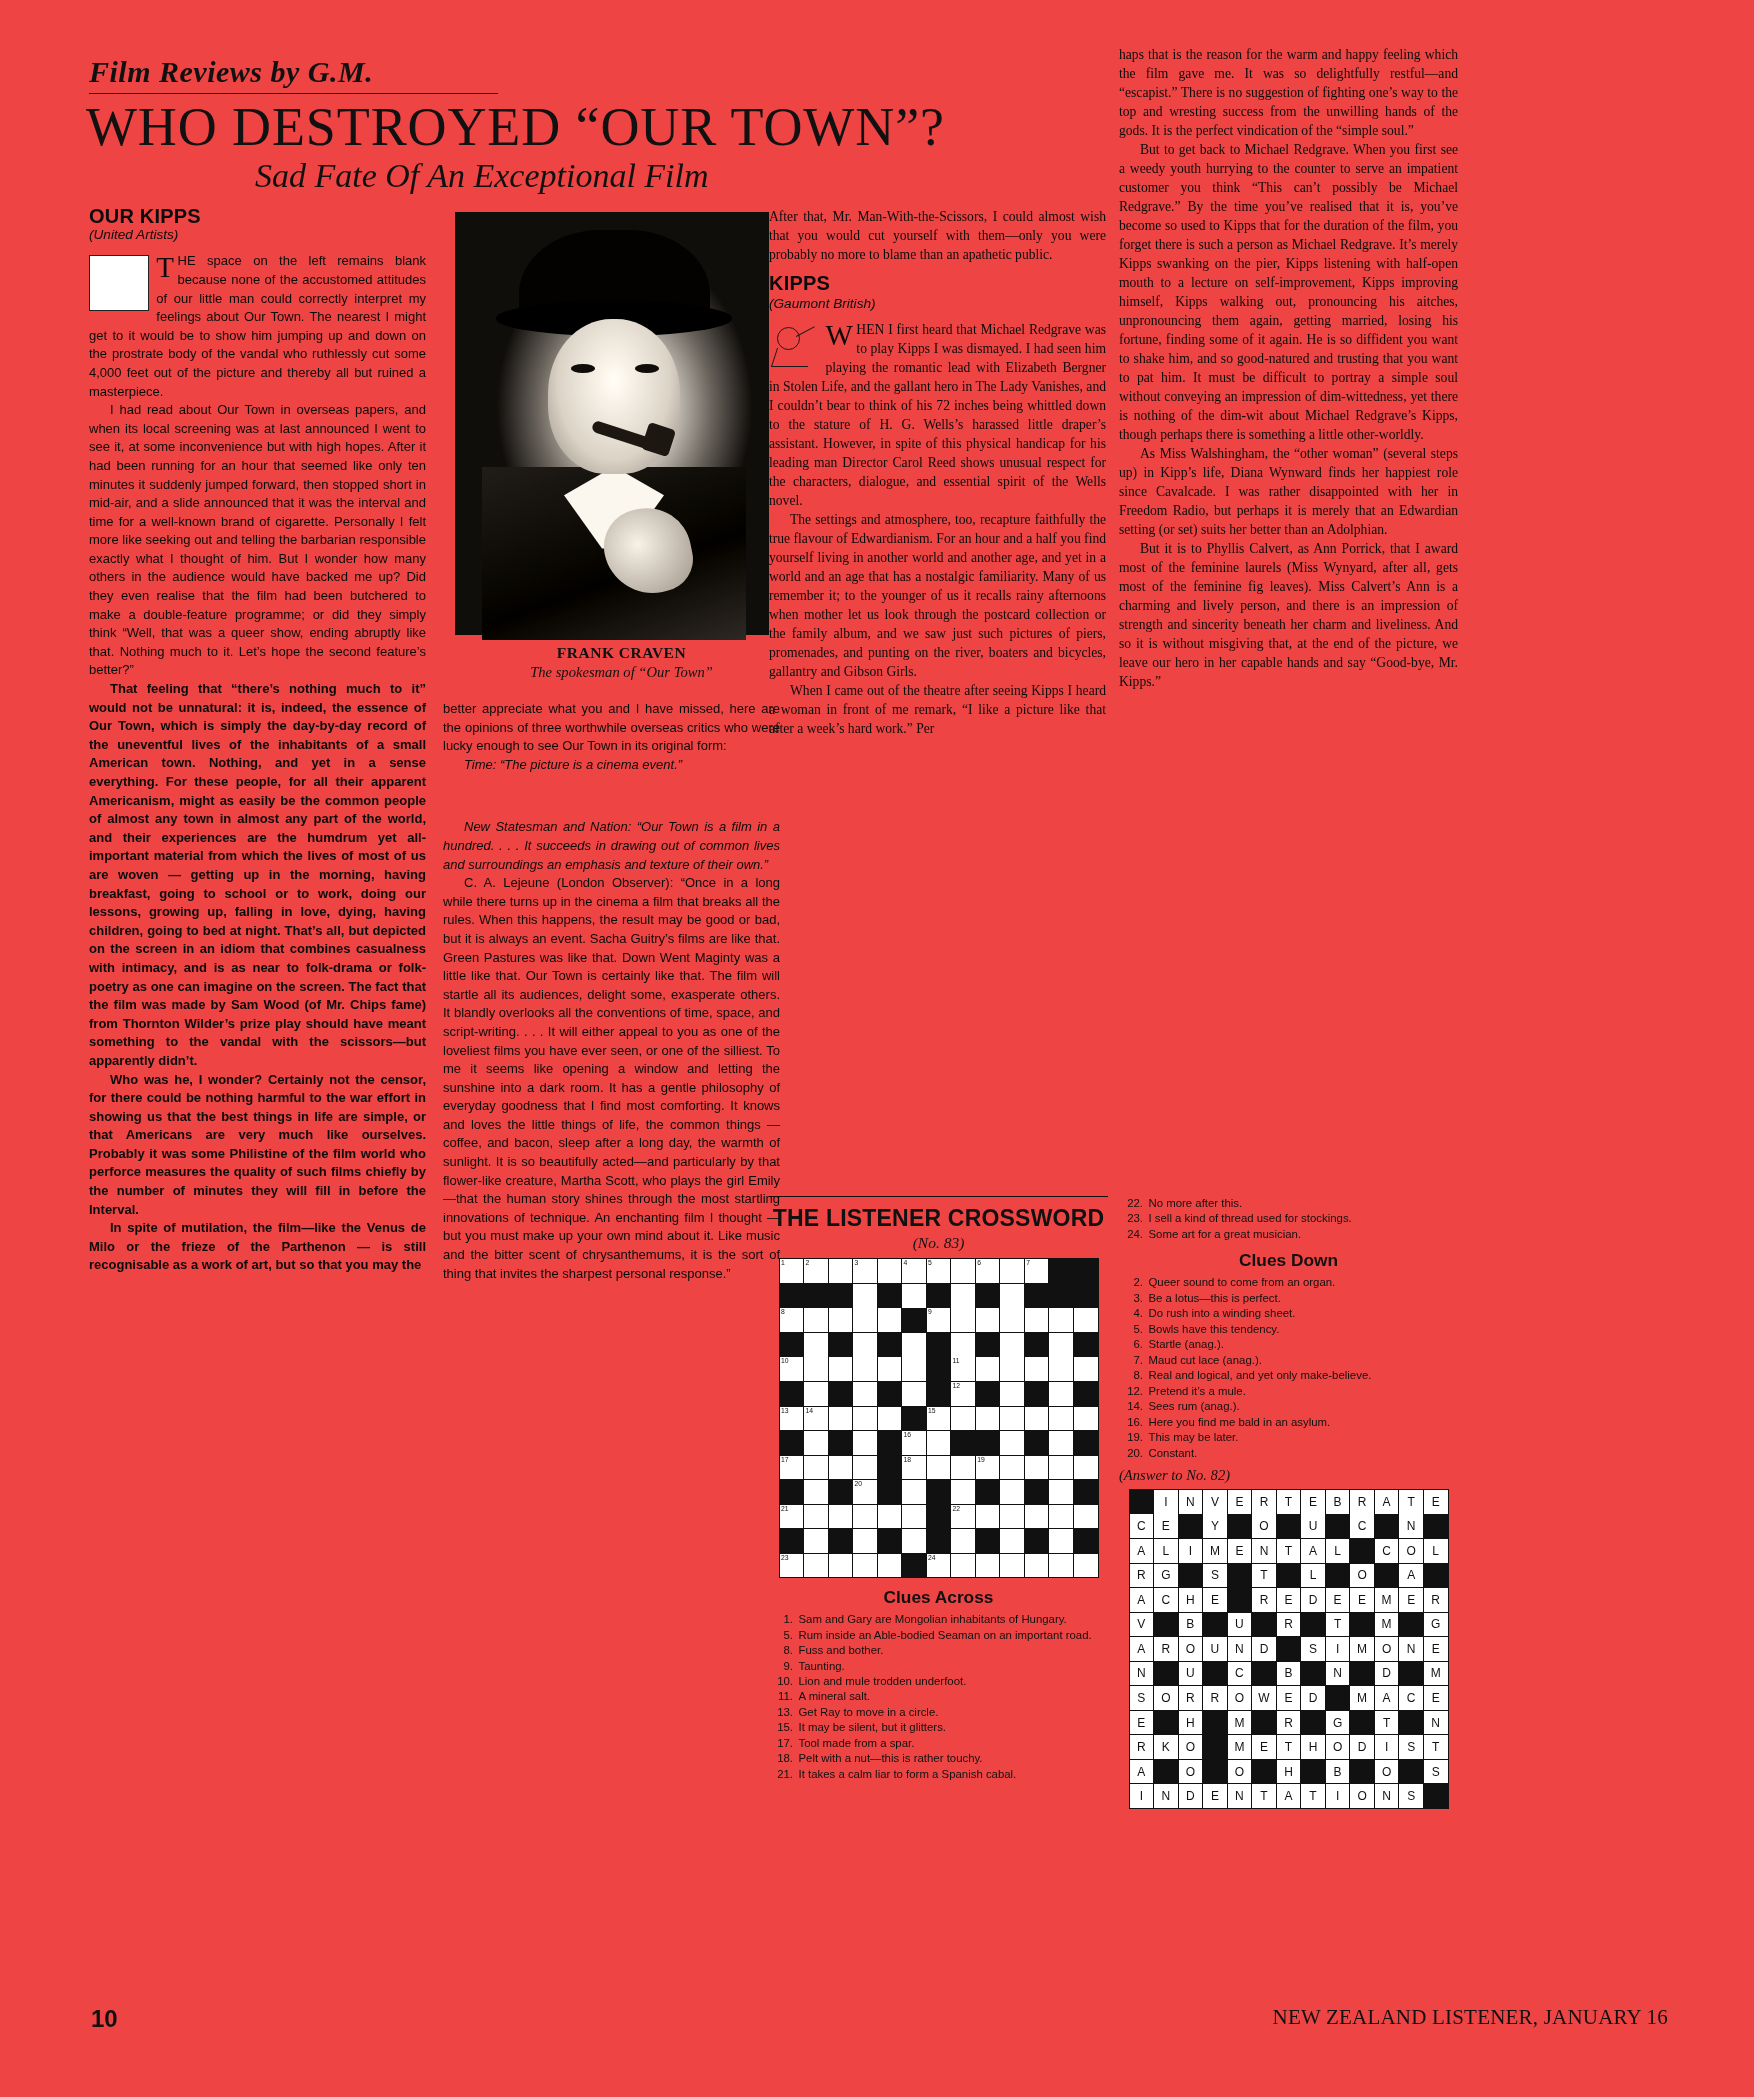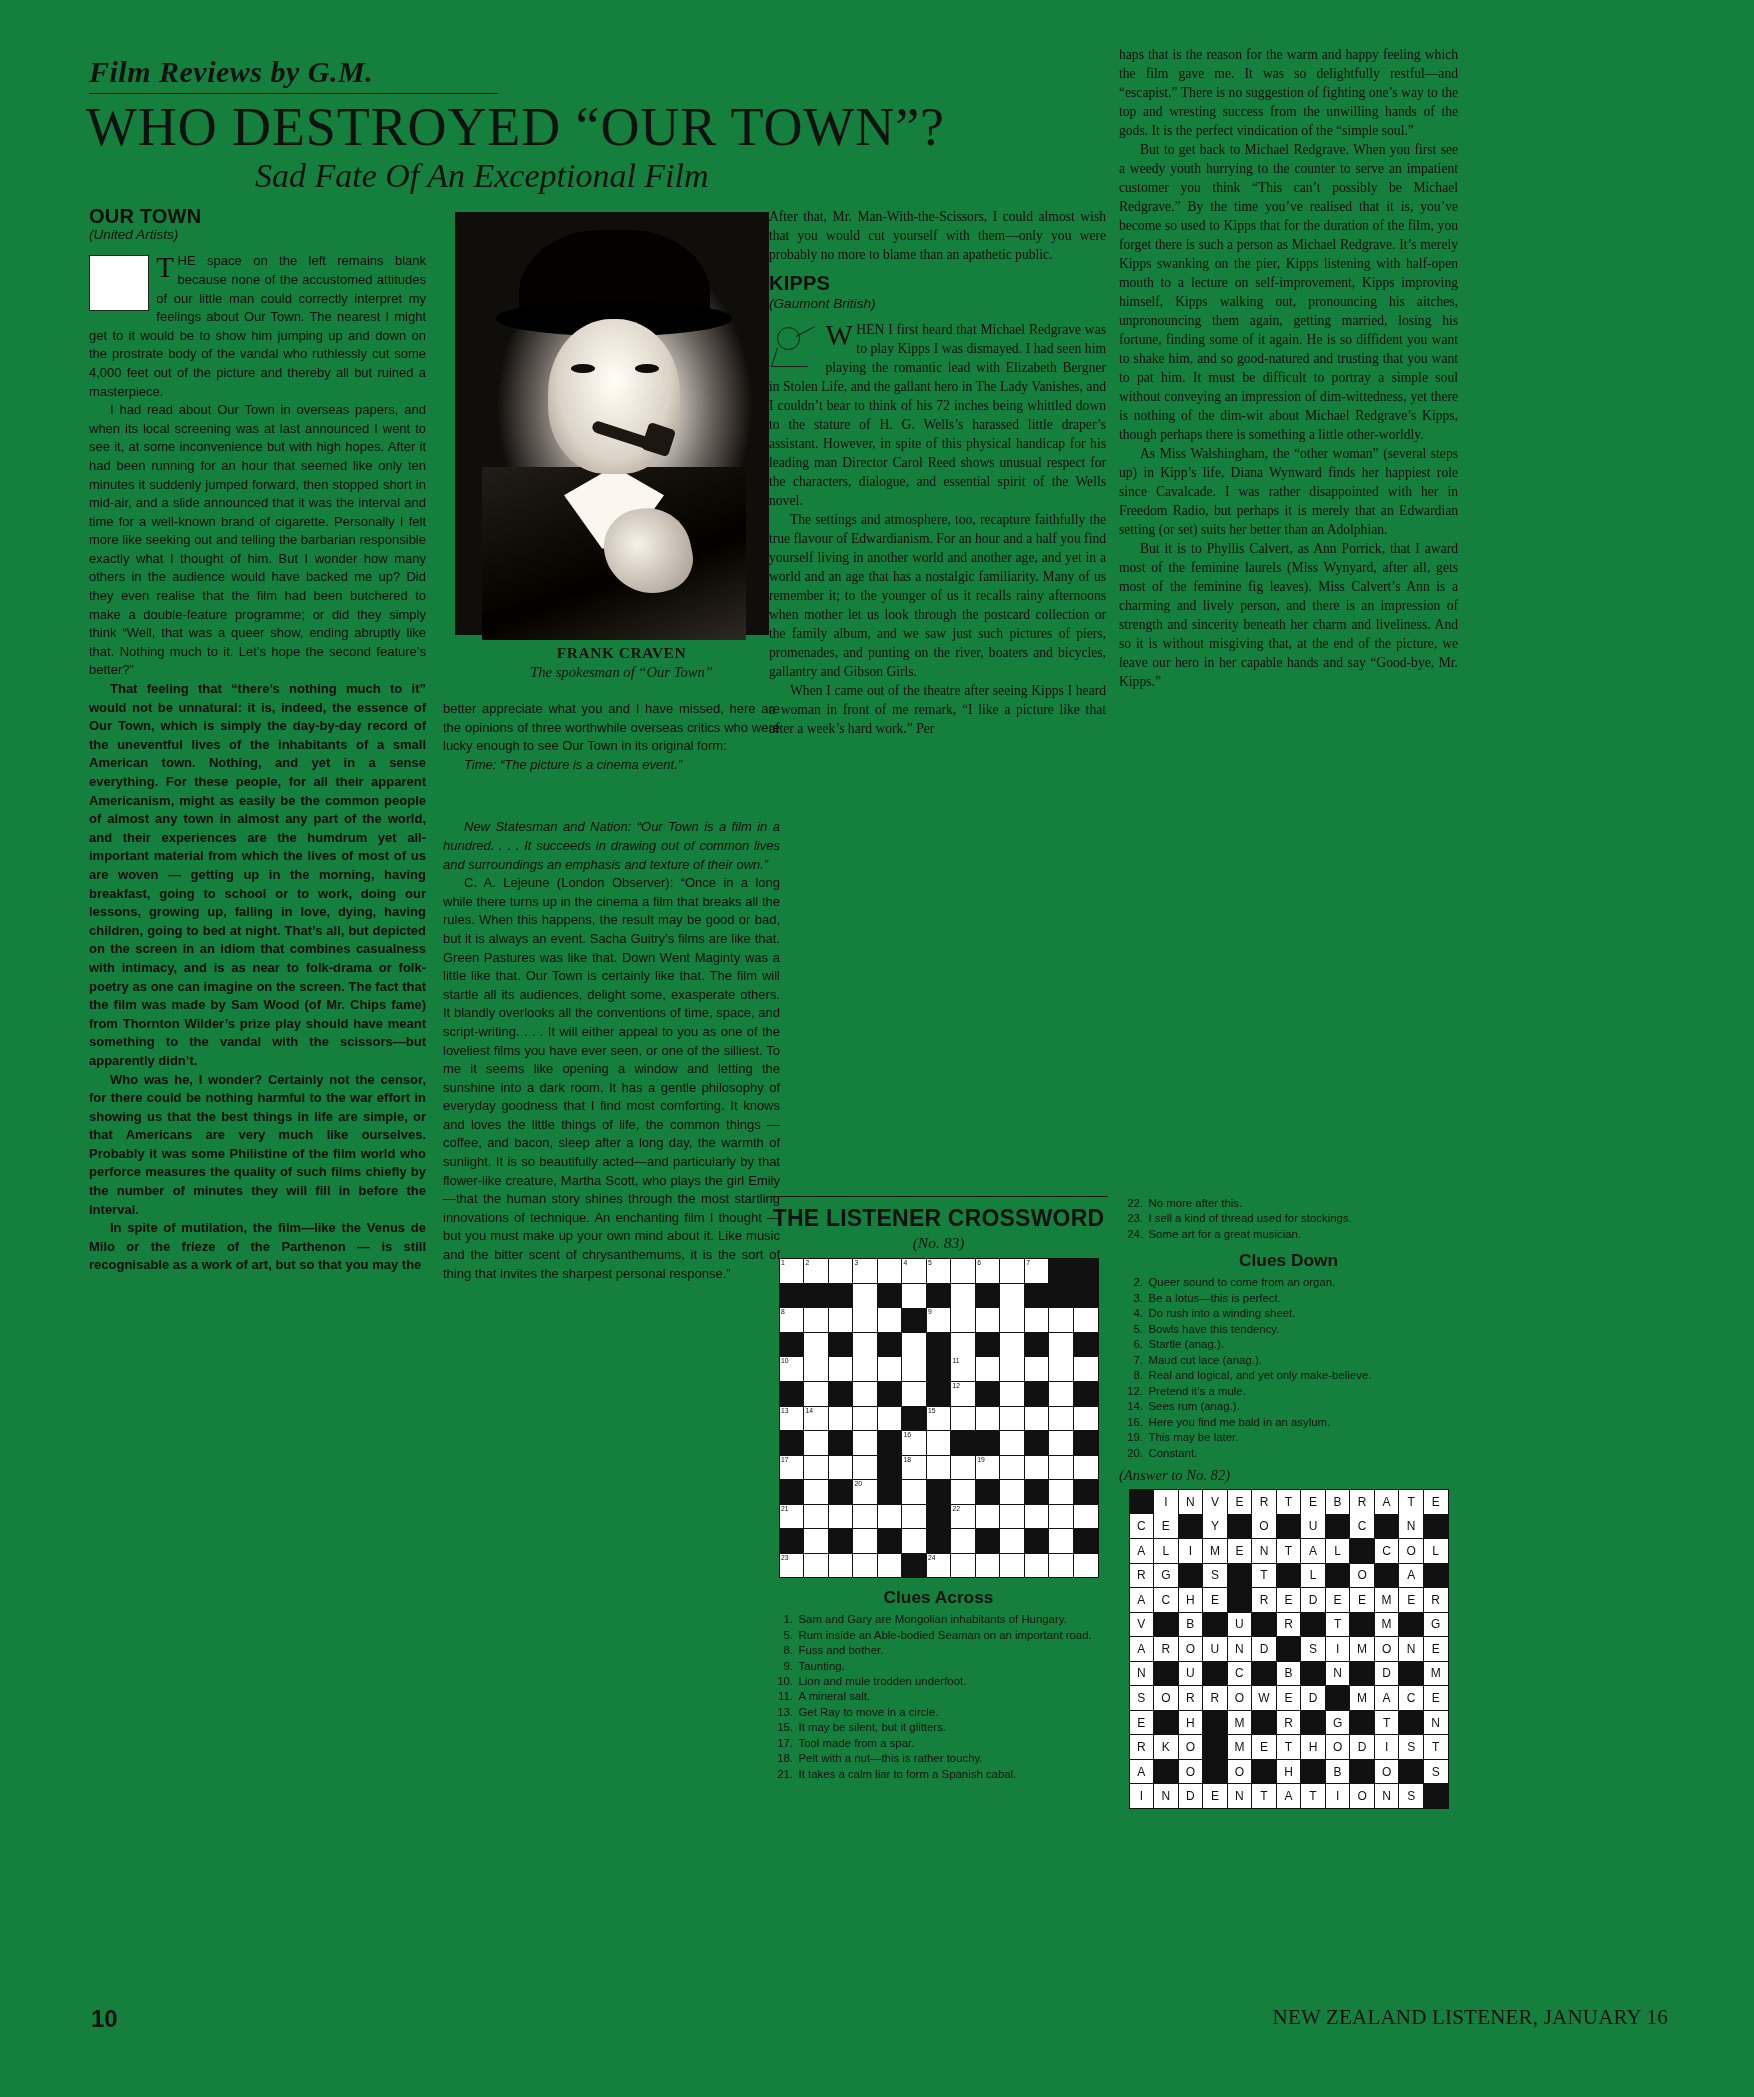--- a/index.html
+++ b/index.html
@@ -13,21 +13,21 @@
     font-family: "Liberation Sans", sans-serif;
     color: #111;
     position: relative;
     overflow: hidden;
   }
   .page {
     position: absolute;
     top: 0; left: 0;
     width: 1754px;
     height: 2097px;
-    background: #15803d;
+    background: #ef4444;
   }
   .masthead {
     position: absolute;
     left: 89px;
     top: 55px;
     width: 409px;
     font-family: "Liberation Serif", serif;
     font-style: italic;
     font-weight: bold;
     font-size: 30px;
@@ -362,21 +362,21 @@
 </head>
 <body>
 
 <div class="page">
 
   <div class="masthead">Film Reviews by G.M.</div>
   <div class="headline">WHO DESTROYED “OUR TOWN”?</div>
   <div class="subhead">Sad Fate Of An Exceptional Film</div>
 
   <div class="col" id="col1">
-    <div class="sec-title">OUR TOWN</div>
+    <div class="sec-title">OUR KIPPS</div>
     <div class="sec-sub">(United Artists)</div>
     <div class="dropcapbox"></div>
     <span class="dropcap">T</span>
     <p class="noind">HE space on the left remains blank because none of the accustomed attitudes of our little man could correctly interpret my feelings about Our Town. The nearest I might get to it would be to show him jumping up and down on the prostrate body of the vandal who ruthlessly cut some 4,000 feet out of the picture and thereby all but ruined a masterpiece.</p>
     <p>I had read about Our Town in overseas papers, and when its local screening was at last announced I went to see it, at some inconvenience but with high hopes. After it had been running for an hour that seemed like only ten minutes it suddenly jumped forward, then stopped short in mid-air, and a slide announced that it was the interval and time for a well-known brand of cigarette. Personally I felt more like seeking out and telling the barbarian responsible exactly what I thought of him. But I wonder how many others in the audience would have backed me up? Did they even realise that the film had been butchered to make a double-feature programme; or did they simply think “Well, that was a queer show, ending abruptly like that. Nothing much to it. Let’s hope the second feature’s better?”</p>
     <p class="bold-run">That feeling that “there’s nothing much to it” would not be unnatural: it is, indeed, the essence of Our Town, which is simply the day-by-day record of the uneventful lives of the inhabitants of a small American town. Nothing, and yet in a sense everything. For these people, for all their apparent Americanism, might as easily be the common people of almost any town in almost any part of the world, and their experiences are the humdrum yet all-important material from which the lives of most of us are woven — getting up in the morning, having breakfast, going to school or to work, doing our lessons, growing up, falling in love, dying, having children, going to bed at night. That’s all, but depicted on the screen in an idiom that combines casualness with intimacy, and is as near to folk-drama or folk-poetry as one can imagine on the screen. The fact that the film was made by Sam Wood (of Mr. Chips fame) from Thornton Wilder’s prize play should have meant something to the vandal with the scissors—but apparently didn’t.</p>
     <p class="bold-run">Who was he, I wonder? Certainly not the censor, for there could be nothing harmful to the war effort in showing us that the best things in life are simple, or that Americans are very much like ourselves. Probably it was some Philistine of the film world who perforce measures the quality of such films chiefly by the number of minutes they will fill in before the Interval.</p>
     <p class="bold-run">In spite of mutilation, the film—like the Venus de Milo or the frieze of the Parthenon — is still recognisable as a work of art, but so that you may the</p>
   </div>
 

